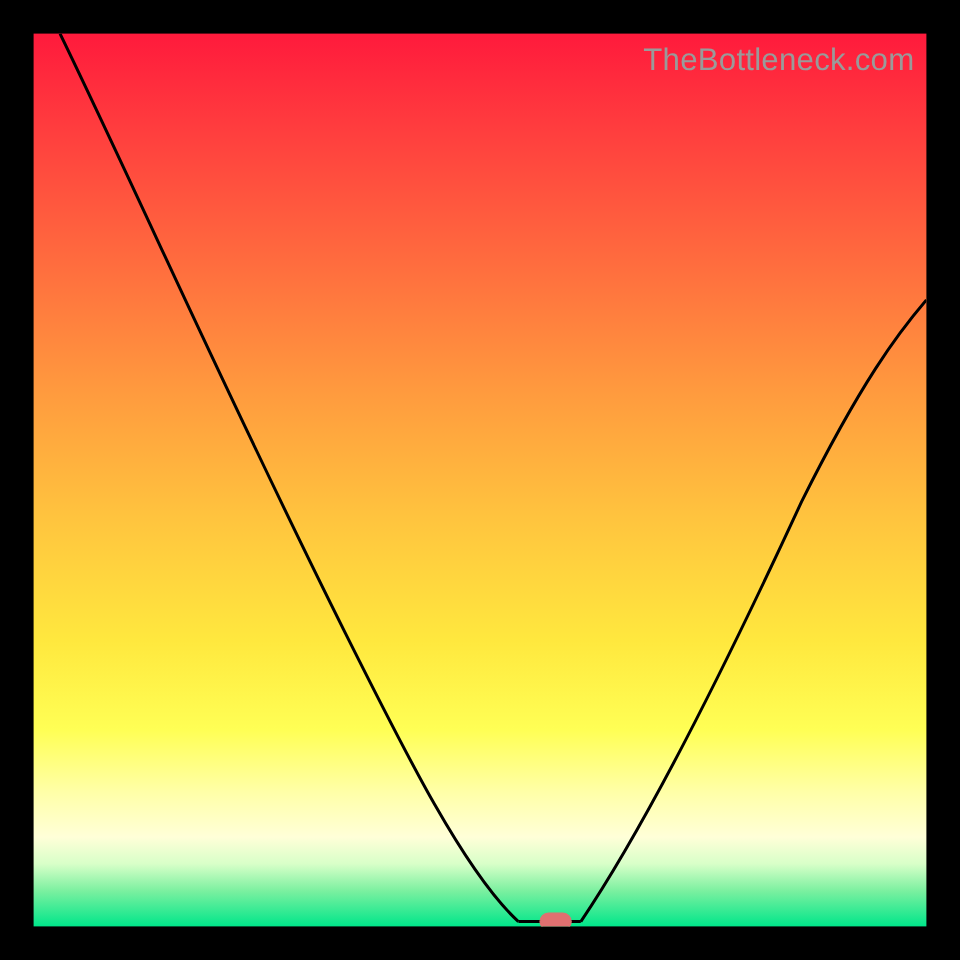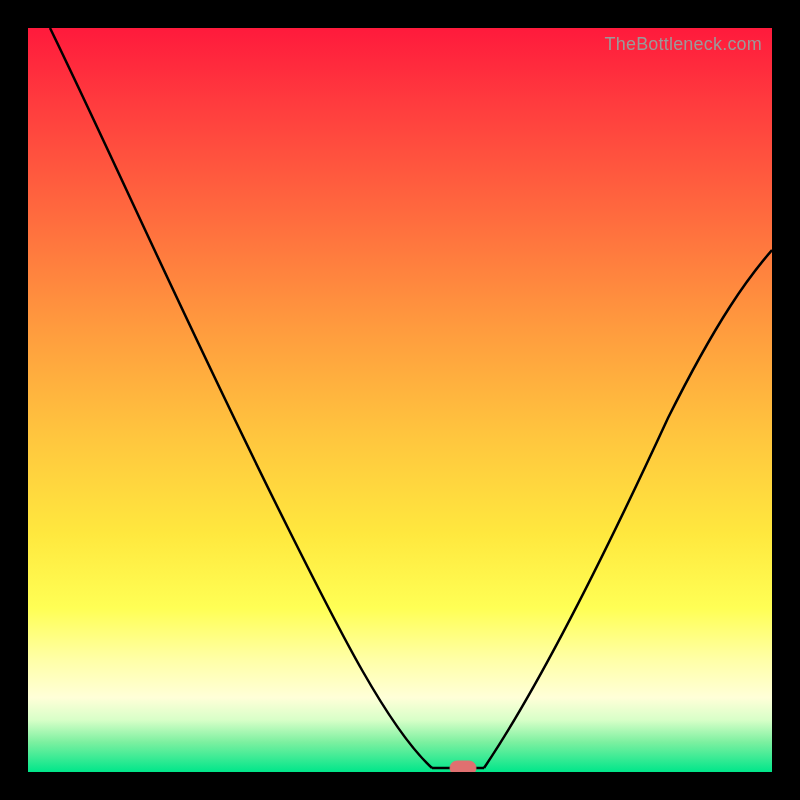--- a/index.html
+++ b/index.html
@@ -30,21 +30,21 @@
       #d8ffc8 93%,
       #7cf0a0 96%,
       #00e68a 100%
     );
   }
   .watermark {
     position: absolute;
     top: 6px;
     right: 10px;
     color: #9a9a9a;
-    font-size: 18px;
+    font-size: 26px;
     font-weight: 500;
     letter-spacing: 0.2px;
     user-select: none;
   }
   svg.curve {
     position: absolute;
     left: 0;
     top: 0;
     width: 744px;
     height: 744px;

